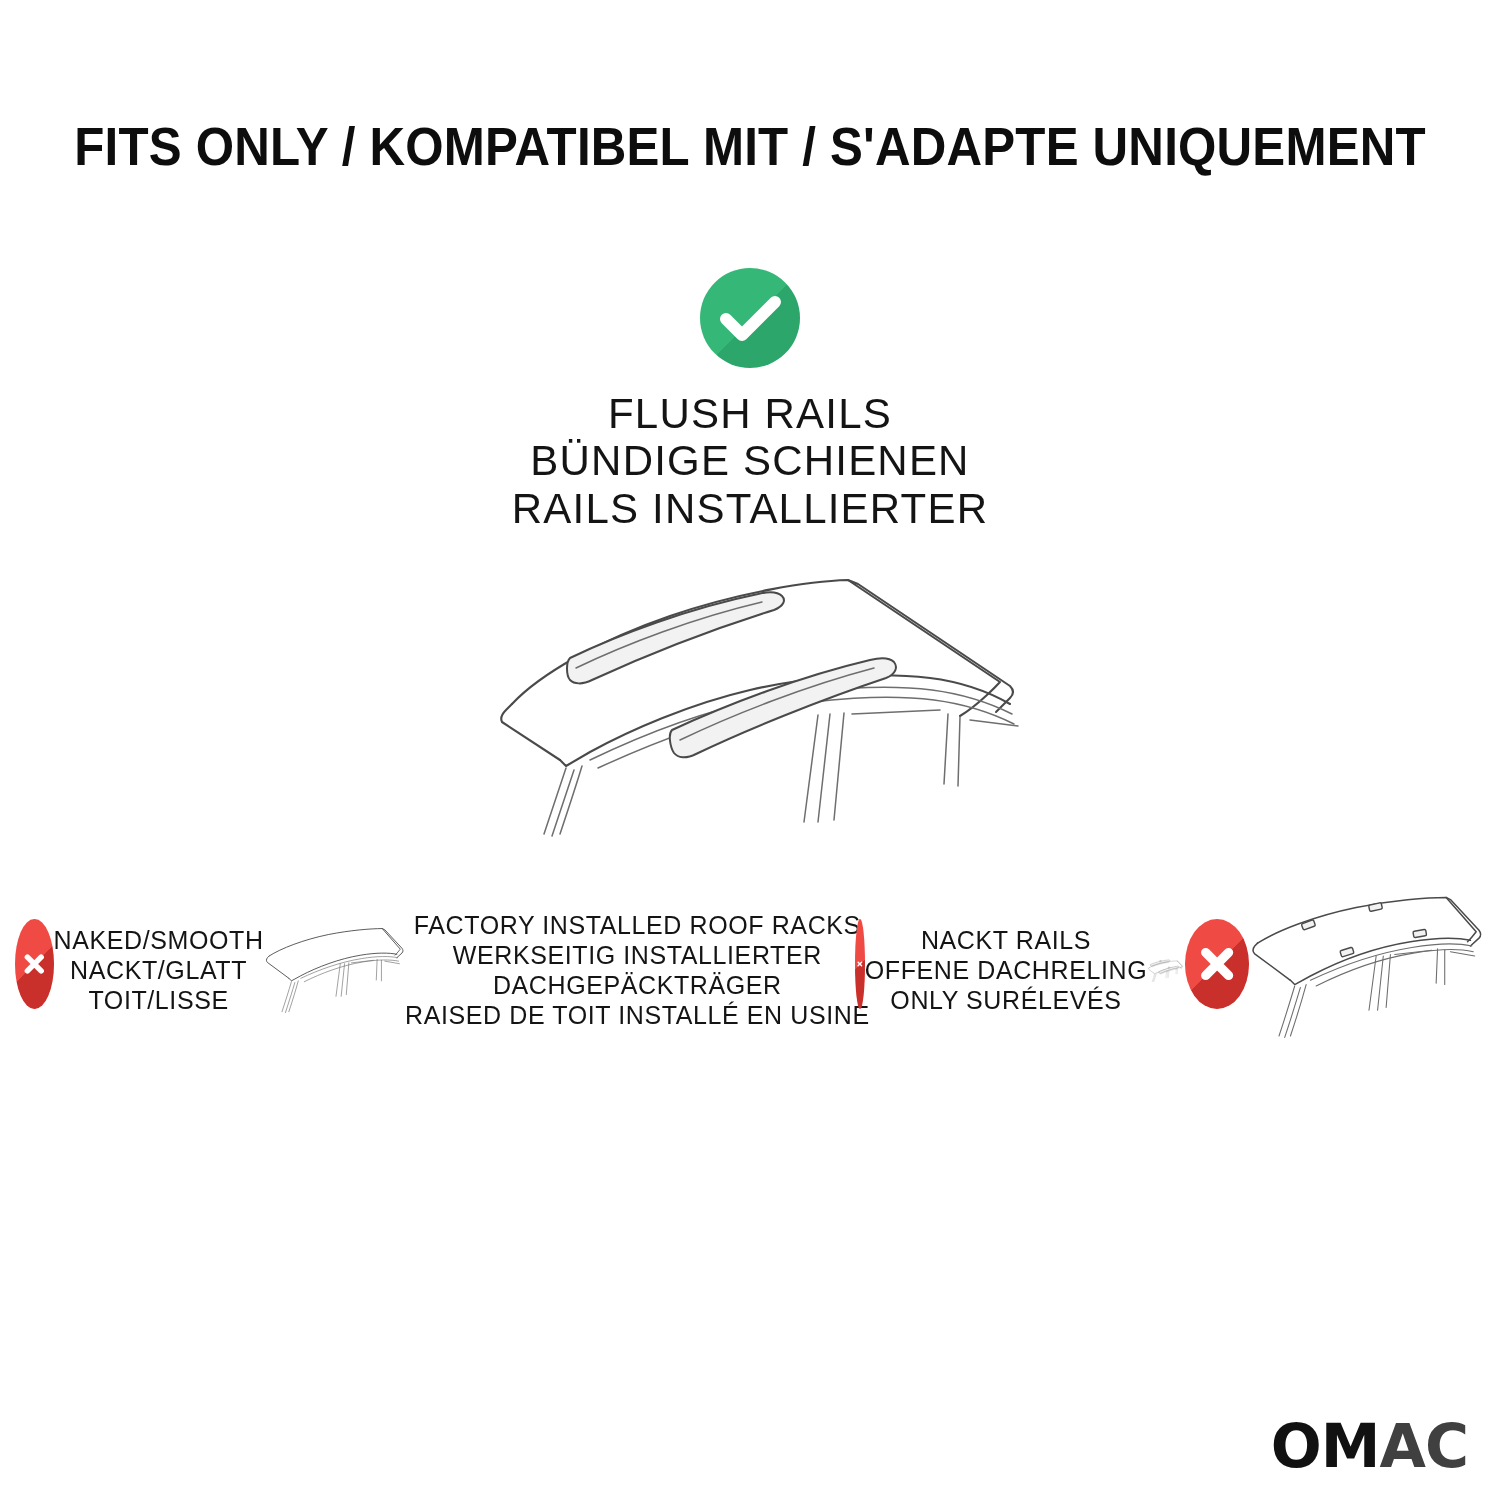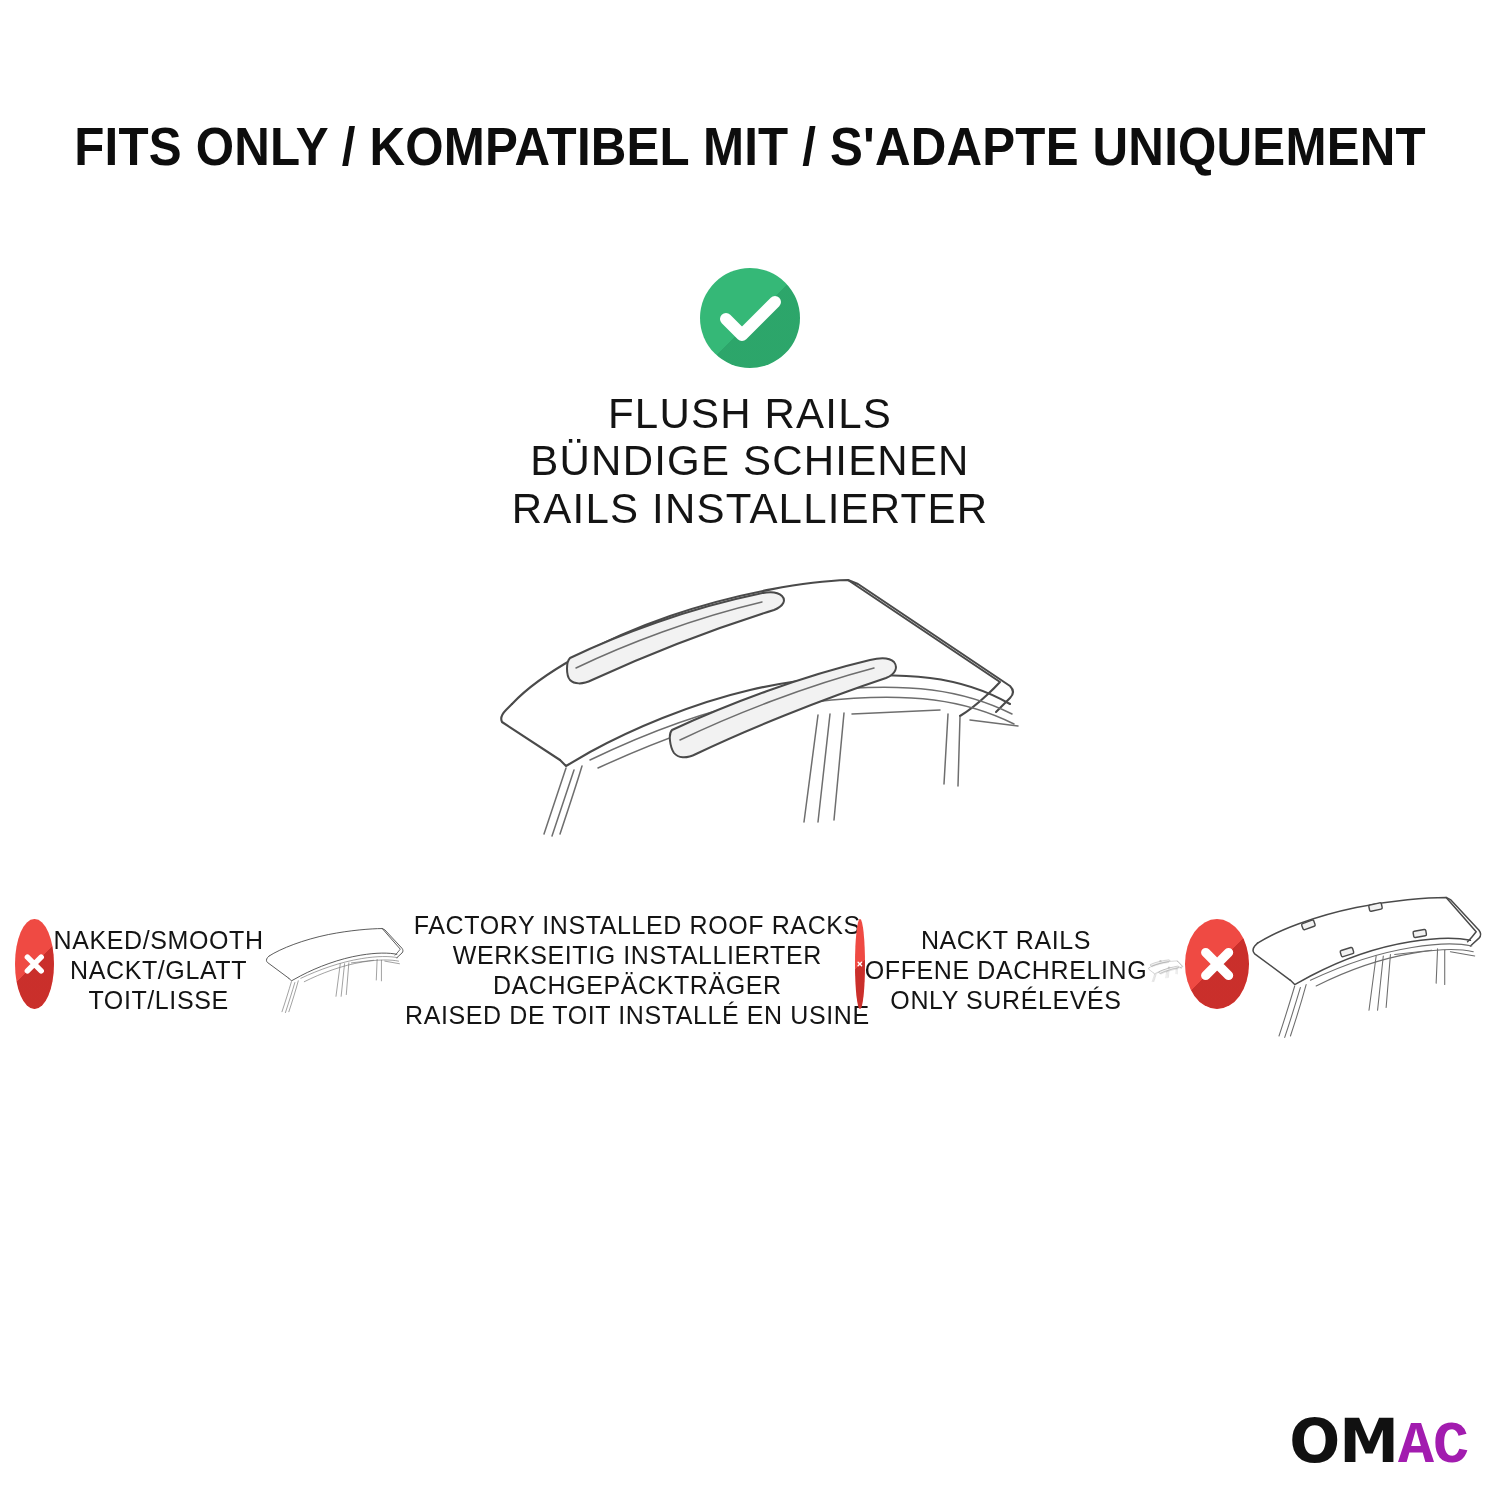--- a/index.html
+++ b/index.html
@@ -133,21 +133,21 @@
     bottom: 24px;
     font-family: "DejaVu Sans", sans-serif;
     font-weight: 700;
     font-size: 60px;
     letter-spacing: -1px;
     line-height: 1;
     display: flex;
     align-items: baseline;
   }
   .logo-om { color: #111111; }
-  .logo-ac { color: #a21caf; font-family: Liberation Mono, monospace; }
+  .logo-ac { color: #404040; }
 
   .art-stroke {
     fill: none;
     stroke: #4a4a4a;
     stroke-width: 2.1;
     stroke-linecap: round;
     stroke-linejoin: round;
   }
   .art-stroke-thin {
     fill: none;

